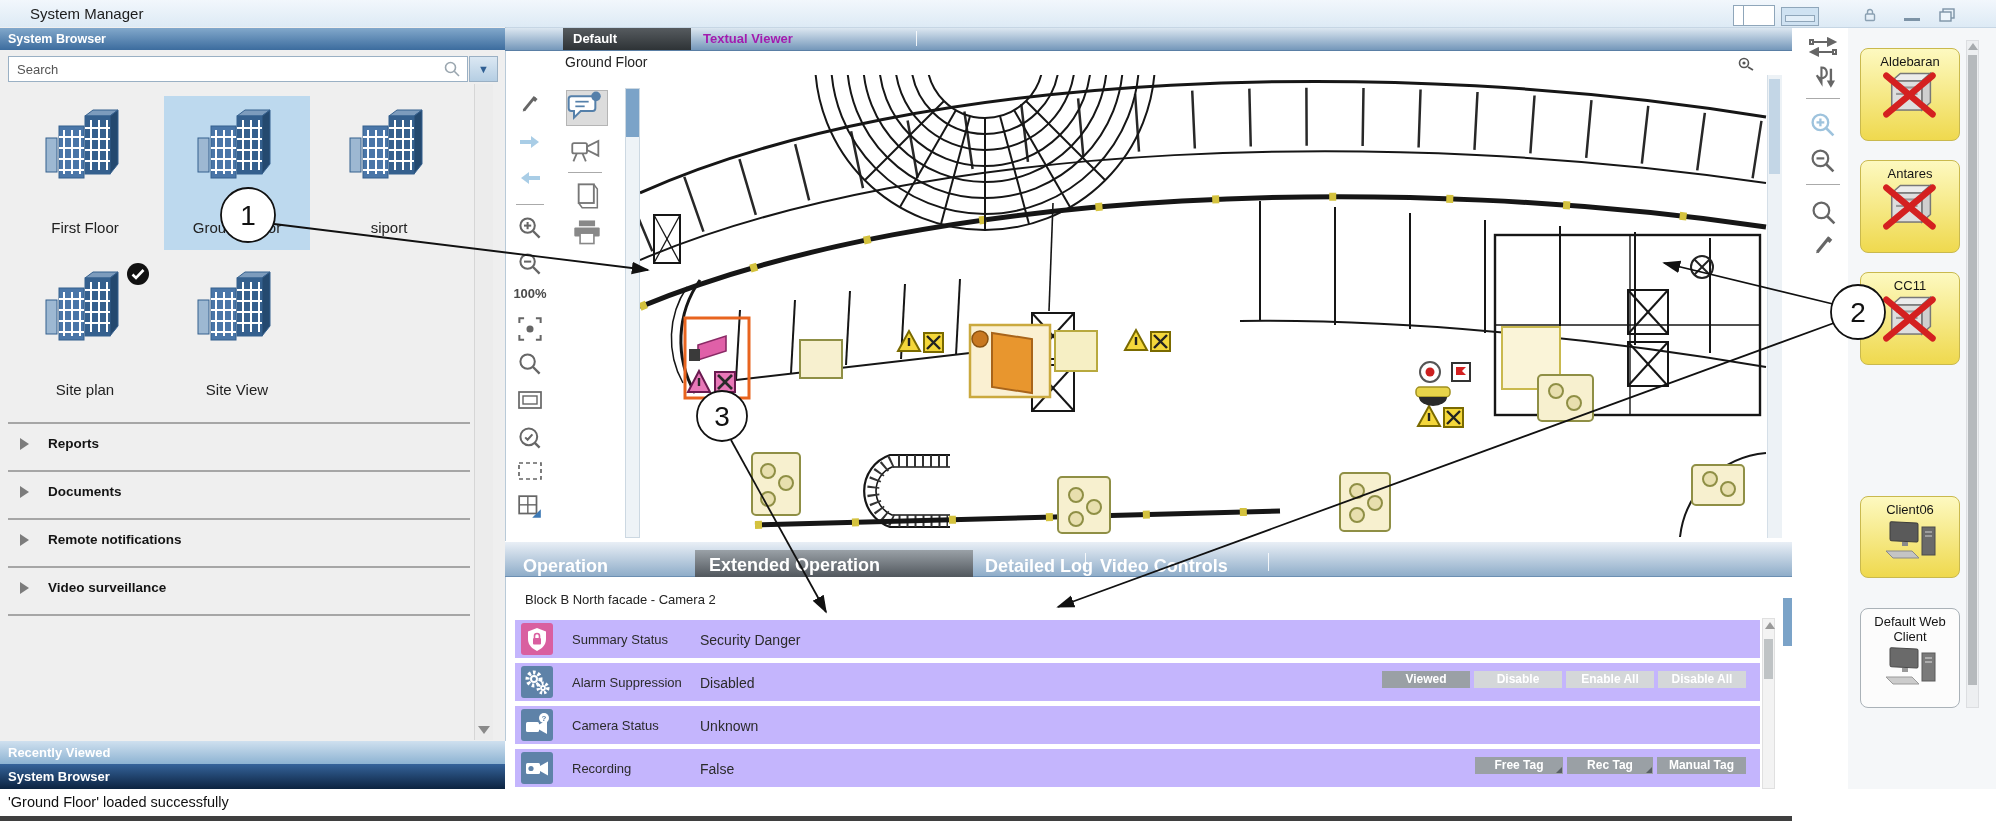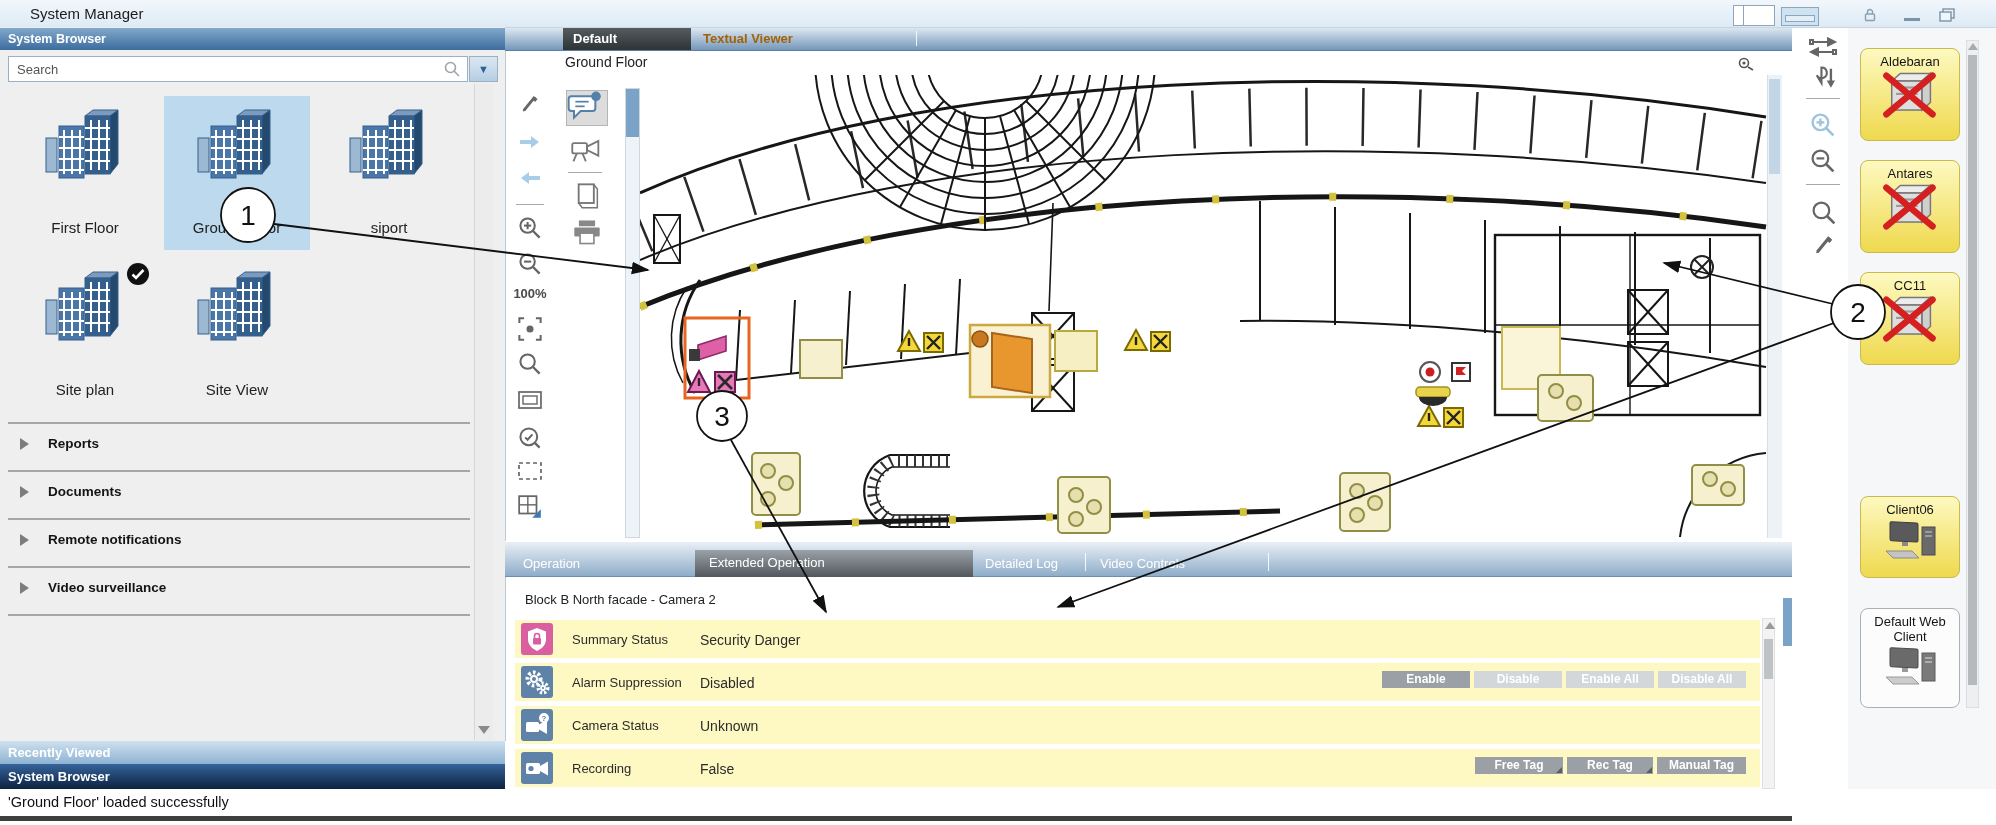--- a/index.html
+++ b/index.html
@@ -24,40 +24,40 @@
   .section .slbl{position:absolute;left:40px;top:12px;font-weight:bold;font-size:13.5px;color:#141414;}
   .sb-scroll{left:474px;top:84px;width:18px;height:656px;background:#ececec;border-left:1px solid #d6d6d6;}
   .sb-scroll .dn{position:absolute;left:3px;bottom:6px;width:0;height:0;border-top:8px solid #8a8a8a;border-left:6px solid transparent;border-right:6px solid transparent;}
   .rv-bar{left:0;top:741px;width:505px;height:23px;background:linear-gradient(#cfe0ef,#8db3d2);color:#fff;font-weight:bold;font-size:13px;line-height:23px;padding-left:8px;box-sizing:border-box;}
   .sbb-bar{left:0;top:764px;width:505px;height:25px;background:linear-gradient(#35639a,#0c2340);color:#fff;font-weight:bold;font-size:13px;line-height:25px;padding-left:8px;box-sizing:border-box;}
   .statusbar{left:0;top:789px;width:1792px;height:27px;background:#fff;font-size:14.5px;color:#111;line-height:27px;padding-left:8px;box-sizing:border-box;}
   .darkline{left:0;top:816px;width:1792px;height:5px;background:#3f3f3f;}
   
   .maintabs{left:505px;top:28px;width:1287px;height:22px;background:linear-gradient(#dce7f1,#7497ba);border-bottom:1px solid #5a7fa5;}
   .tab-dark{left:563px;top:28px;width:128px;height:22px;background:linear-gradient(#565b5f,#2e3336);color:#fff;font-weight:bold;font-size:13px;line-height:22px;padding-left:10px;box-sizing:border-box;}
-  .tab-lite{color:#a16207;font-weight:bold;font-size:13px;line-height:22px;}
+  .tab-lite{color:#a21caf;font-weight:bold;font-size:13px;line-height:22px;}
   .vsep{width:1px;background:rgba(255,255,255,.85);}
   .viewer-title{left:565px;top:54px;font-size:14px;color:#222;}
   
   .ticon{width:36px;text-align:center;color:#666;}
   .tsep{height:1px;background:#aaa;}
   .tool-sel{background:#dcdcdc;border:1px solid #b5b5b5;}
   .zoomtxt{left:508px;top:286px;width:44px;text-align:center;font-weight:bold;font-size:13px;color:#4a4a4a;}
   .map-vscroll{left:625px;top:88px;width:15px;height:450px;background:#eef3f7;border:1px solid #ccd8e2;box-sizing:border-box;}
   .map-vthumb{left:626px;top:89px;width:13px;height:48px;background:#7ba3c8;}
   .map{left:640px;top:75px;width:1127px;height:463px;background:#fff;overflow:hidden;}
   .map-rscroll{left:1767px;top:75px;width:14px;height:463px;background:#edf2f6;border-left:1px solid #d5dfe8;}
   .map-rthumb{left:1769px;top:79px;width:11px;height:95px;background:#c3d6e6;}
   .main-rthumb{left:1783px;top:598px;width:9px;height:48px;background:#7ba3c8;}
   
   .optabs{left:505px;top:541px;width:1287px;height:36px;background:linear-gradient(#e9eff6,#8fadc9);border-top:1px solid #fff;border-bottom:1px solid #6c8fb2;box-sizing:border-box;}
-  .optab-lbl{top:556px;color:#fff;font-weight:normal;font-size:13px;}
+  .optab-lbl{top:556px;color:#fff;font-weight:bold;font-size:18px;}
   .optab-sel{left:695px;top:550px;width:278px;height:27px;background:linear-gradient(#9aa1a7,#51575d);}
   .op-title{left:525px;top:592px;font-size:13px;color:#222;}
-  .op-row{left:515px;width:1245px;height:38px;background:#fef9c3;}
+  .op-row{left:515px;width:1245px;height:38px;background:#c4b5fd;}
   .row-ico{position:absolute;left:6px;top:3px;width:32px;height:32px;border-radius:3px;}
   .row-ico.pink{background:#d95fa0;}
   .row-ico.blue{background:#5e82a8;}
   .row-label{position:absolute;left:57px;top:12px;font-size:13px;color:#2b2b2b;}
   .row-value{position:absolute;left:185px;top:12px;font-size:14px;color:#2b2b2b;}
   .btn{position:absolute;top:8px;height:17px;color:#fff;font-weight:bold;font-size:12px;text-align:center;line-height:17px;}
   .btn.on{background:#9aa0a5;}
   .btn.off{background:#d4d7d9;}
   .btn.split::after{content:"";position:absolute;right:1px;bottom:1px;border-style:solid;border-width:0 0 6px 6px;border-color:transparent transparent #595f64 transparent;}
   .op-scroll{left:1762px;top:618px;width:13px;height:171px;background:#f3f3f3;border:1px solid #e0e0e0;box-sizing:border-box;}
@@ -574,21 +574,21 @@
 
 <div class="abs op-row" style="top:663px;">
   <div class="row-ico blue"><svg width="32" height="32" viewBox="0 0 32 32">
           <circle cx="13" cy="13" r="6.5" fill="none" stroke="#fff" stroke-width="4" stroke-dasharray="2.6,2.2"></circle>
           <circle cx="13" cy="13" r="3" fill="none" stroke="#fff" stroke-width="2"></circle>
           <circle cx="22" cy="22" r="4.8" fill="none" stroke="#fff" stroke-width="3.4" stroke-dasharray="2.2,1.9"></circle>
           <circle cx="22" cy="22" r="2" fill="none" stroke="#fff" stroke-width="1.8"></circle>
         </svg></div>
   <div class="row-label">Alarm Suppression</div>
   <div class="row-value">Disabled</div>
-  <div class="btn on" style="left:867px;width:88px;">Enable</div>
+  <div class="btn on" style="left:867px;width:88px;">Viewed</div>
   <div class="btn off" style="left:959px;width:88px;">Disable</div>
   <div class="btn off" style="left:1051px;width:88px;">Enable All</div>
   <div class="btn off" style="left:1143px;width:88px;">Disable All</div>
 </div>
 
 <div class="abs op-row" style="top:706px;">
   <div class="row-ico blue"><svg width="32" height="32" viewBox="0 0 32 32">
           <rect x="5" y="13" width="13" height="10" rx="1.5" fill="#fff"></rect>
           <polygon points="18,15.5 26,11 26,25 18,20.5" fill="#fff"></polygon>
           <circle cx="23" cy="9" r="5" fill="#fff"></circle>

